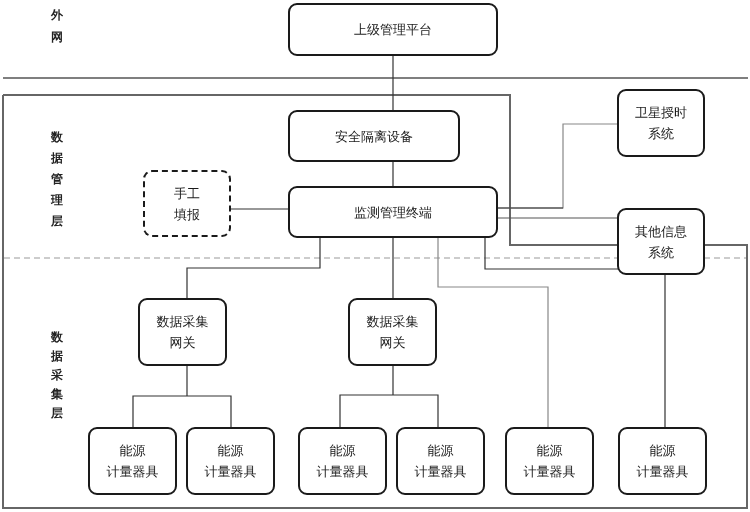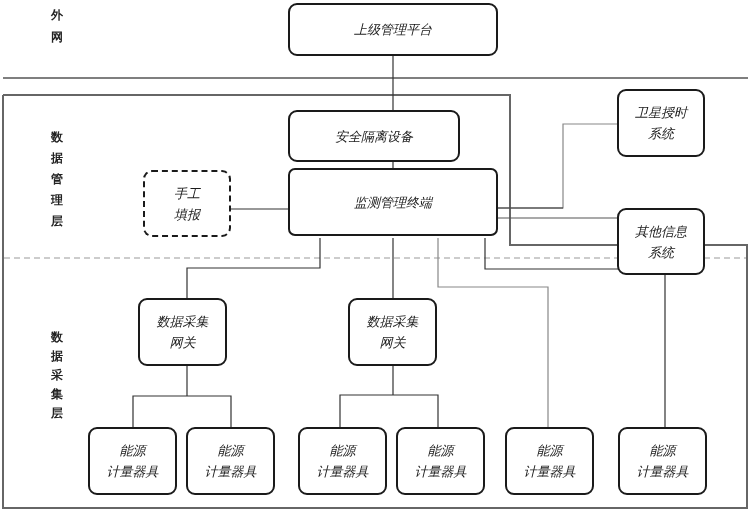--- a/index.html
+++ b/index.html
@@ -4,21 +4,21 @@
 <style>
   html, body { margin: 0; padding: 0; background: #ffffff; }
   body { width: 750px; height: 512px; position: relative; overflow: hidden;
          font-family: "DejaVu Serif", "Liberation Serif", serif; color: #1a1a1a; }
   svg.wires { position: absolute; left: 0; top: 0; }
   .node { position: absolute; box-sizing: border-box; border: 2px solid #1a1a1a;
           border-radius: 9px; background: #fff; display: flex; flex-direction: column;
           align-items: center; justify-content: center; font-size: 13px; line-height: 21px;
           text-align: center; }
   .node.dashed { border: 2.5px dashed #1a1a1a; }
-  .node span { display: block; white-space: nowrap; font-style: italic; }
+  .node span { display: block; white-space: nowrap; }
   .layer-label { position: absolute; font-size: 12px; line-height: 22px; width: 16px;
                  text-align: center; font-weight: bold; color: #222; }
   .layer-label span { display: block; }
 </style>
 </head>
 <body>
 
 <svg class="wires" width="750" height="512">
 
   <line x1="3" y1="78" x2="748" y2="78" stroke="#555" stroke-width="1.5"></line>
@@ -71,21 +71,21 @@
   <span>集</span>
   <span>层</span>
 </div>
 
 <div class="node" style="left:288px; top:3px; width:210px; height:53px;">
   <span>上级管理平台</span>
 </div>
 <div class="node" style="left:288px; top:110px; width:172px; height:52px;">
   <span>安全隔离设备</span>
 </div>
-<div class="node" style="left:288px; top:168px; width:210px; height:68px;border-radius:7px;">
+<div class="node" style="left:288px; top:186px; width:210px; height:52px;">
   <span>监测管理终端</span>
 </div>
 <div class="node dashed" style="left:143px; top:170px; width:88px; height:67px;">
   <span>手工</span>
   <span>填报</span>
 </div>
 <div class="node" style="left:617px; top:89px; width:88px; height:68px;">
   <span>卫星授时</span>
   <span>系统</span>
 </div>

